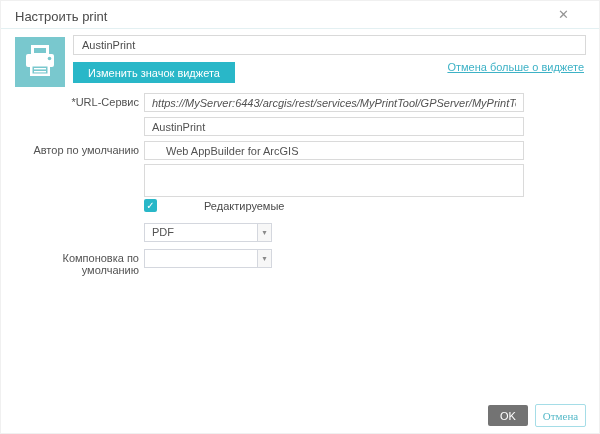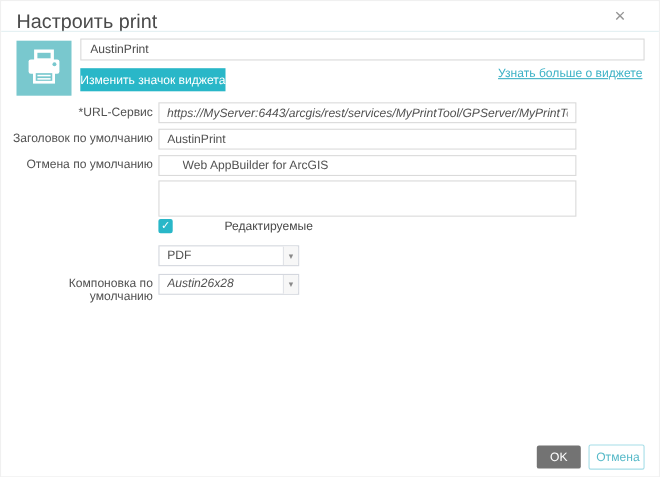--- a/index.html
+++ b/index.html
@@ -3,33 +3,33 @@
 <meta charset="utf-8">
 <style>
   html,body{margin:0;padding:0;background:#fff;}
   *{box-sizing:border-box;}
   .dialog{
     position:relative;width:600px;height:434px;background:#fff;
     font-family:"Liberation Sans",sans-serif;color:#4c4c4c;overflow:hidden;
     border:1px solid #f0f0f0;
   }
   
-  .hdr-title{position:absolute;left:14px;top:8px;font-size:18px;color:#4a4a4a;}
+  .hdr-title{position:absolute;left:14px;top:8px;font-size:13px;color:#4a4a4a;}
   .hdr-close{position:absolute;right:30px;top:6px;font-size:13px;color:#949494;cursor:pointer;line-height:16px;}
   .hdr-divider{position:absolute;left:0;top:27px;width:600px;height:1px;background:#e3f0f2;}
   
   .icon-tile{position:absolute;left:14px;top:36px;width:50px;height:50px;background:#79c8ce;}
   .icon-tile svg{position:absolute;left:0;top:0;}
   .name-input{
     position:absolute;left:72px;top:34px;width:513px;height:20px;
     border:1px solid #d9d9d9;padding:0 8px;font-size:11px;color:#4c4c4c;
     font-family:"Liberation Sans",sans-serif;outline:none;
   }
   .change-icon-btn{
-    position:absolute;left:72px;top:61px;height:21px;padding:0 0;
+    position:absolute;left:72px;top:61px;height:21px;padding:0 15px;
     background:#29b7c8;color:#fff;border:none;font-size:11px;
     font-family:"Liberation Sans",sans-serif;cursor:pointer;
   }
   .learn-link{position:absolute;right:15px;top:60px;font-size:11px;color:#3db2c6;text-decoration:underline;cursor:pointer;}
   
   .lbl{position:absolute;left:0;width:138px;text-align:right;font-size:11px;color:#525252;}
   .txt-input{
     position:absolute;left:143px;width:380px;height:19px;border:1px solid #dadada;
     padding:0 7px;font-size:11px;color:#525252;font-family:"Liberation Sans",sans-serif;outline:none;
   }
@@ -57,21 +57,21 @@
     border-radius:0 2px 2px 0;
   }
   
   .ok-btn{
     position:absolute;left:487px;top:404px;width:40px;height:21px;background:#737373;
     color:#fff;border:none;border-radius:2px;font-size:11px;font-family:"Liberation Sans",sans-serif;cursor:pointer;
   }
   .cancel-btn{
     position:absolute;left:534px;top:403px;width:51px;height:23px;background:#fff;
     color:#58bac9;border:1px solid #a5dde7;border-radius:2px;font-size:11px;
-    font-family:Liberation Sans, sans-serif;cursor:pointer;
+    font-family:Liberation Serif, serif;cursor:pointer;
   }
 </style>
 </head>
 <body>
 
 <div class="dialog">
 
   <div class="hdr-title">Настроить print</div>
   <div class="hdr-close">✕</div>
   <div class="hdr-divider"></div>
@@ -85,45 +85,43 @@
         <circle cx="34.5" cy="21.5" r="1.8" fill="#79c8ce"></circle>
         <rect x="15" y="27" width="20" height="12" fill="#ffffff"></rect>
         <rect x="17.5" y="29.5" width="15" height="7" fill="#79c8ce"></rect>
         <rect x="19" y="31" width="12" height="1.4" fill="#ffffff"></rect>
         <rect x="19" y="34" width="12" height="1.4" fill="#ffffff"></rect>
       </svg>
     </span>
   </div>
   <input class="name-input" type="text" value="AustinPrint" style="">
   <button class="change-icon-btn">Изменить значок виджета</button>
-  <a class="learn-link">Узнать больше о виджете</a>
+  <a class="learn-link">Отмена больше о виджете</a>
 
   <div class="lbl" style="top:95px;padding-left:20px;">*URL-Сервис</div>
   <input class="txt-input italic" style="top: 92px;" type="text" value="https://MyServer:6443/arcgis/rest/services/MyPrintTool/GPServer/MyPrintTool">
 
-  <div class="lbl" style="top:119px;">Заголовок по умолчанию</div>
   <input class="txt-input" style="top: 116px;" type="text" value="AustinPrint">
 
-  <div class="lbl" style="top:143px;">Отмена по умолчанию</div>
+  <div class="lbl" style="top:143px;">Автор по умолчанию</div>
   <input class="txt-input" style="top: 140px; padding-left: 21px;" type="text" value="Web AppBuilder for ArcGIS">
 
   <textarea class="txt-area" style="top: 163px;" value=""></textarea>
 
   <span class="chk">
     <span>✓</span>
   </span>
   <span class="chk-label">Редактируемые</span>
 
   <div class="dd" style="top:222px;">
     <span class="dd-text">PDF</span>
     <span class="dd-arrow">▾</span>
   </div>
 
   <div class="lbl" style="top:251px;padding-left:16px;">Компоновка по умолчанию</div>
   <div class="dd" style="top:248px;">
-    <span class="dd-text italic">Austin26x28</span>
     <span class="dd-arrow">▾</span>
   </div>
 
   <button class="ok-btn">OK</button>
   <button class="cancel-btn">Отмена</button>
 
 </div>
 
 </body></html>

